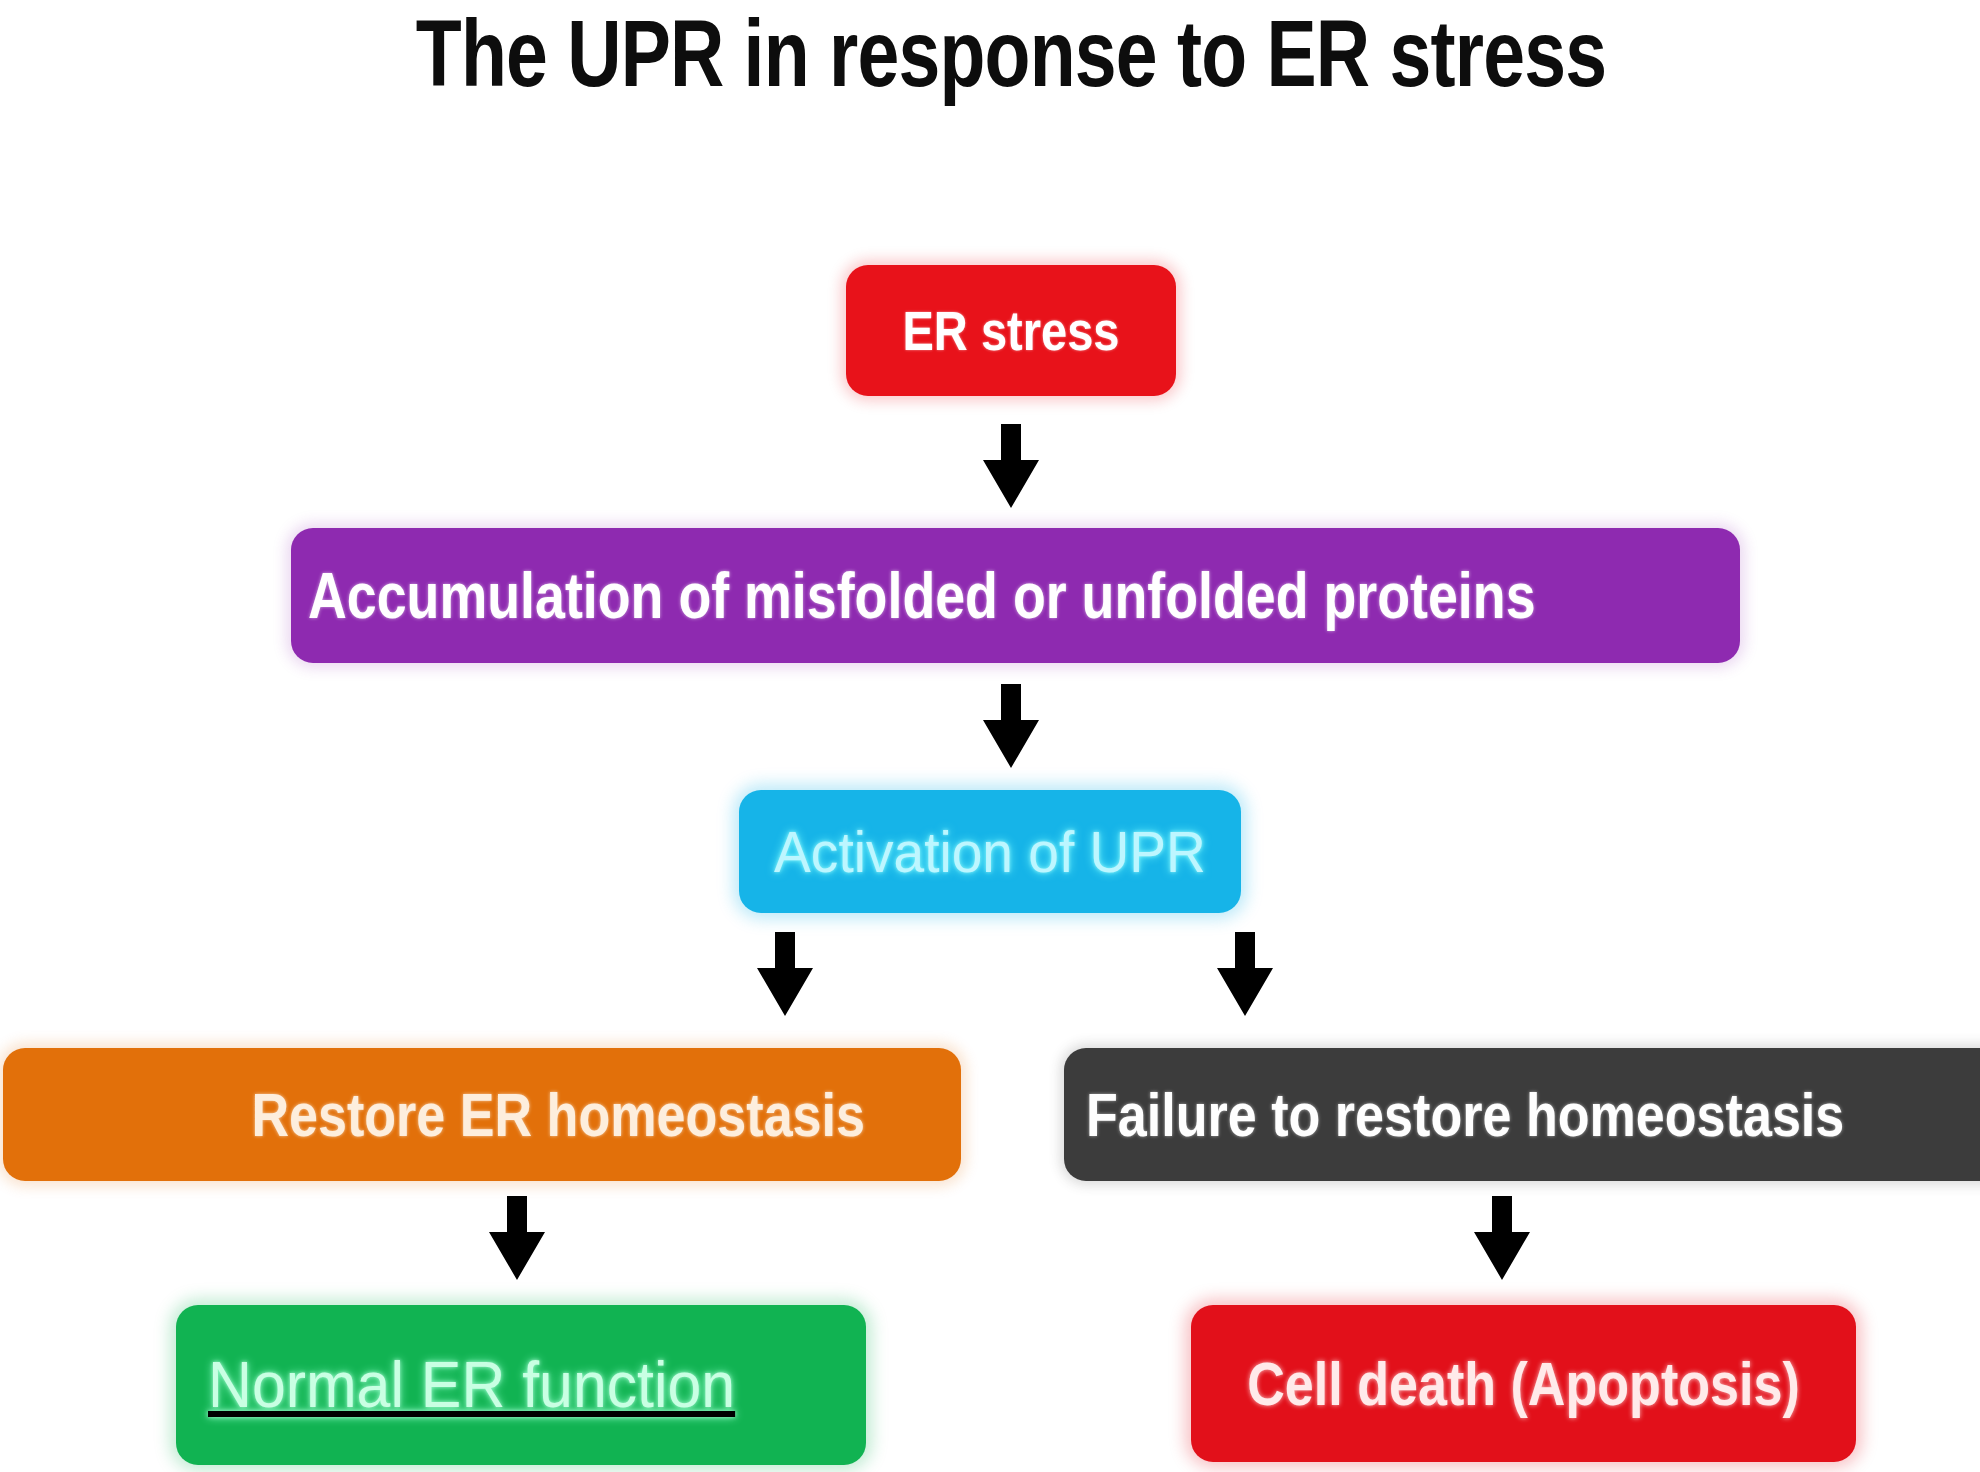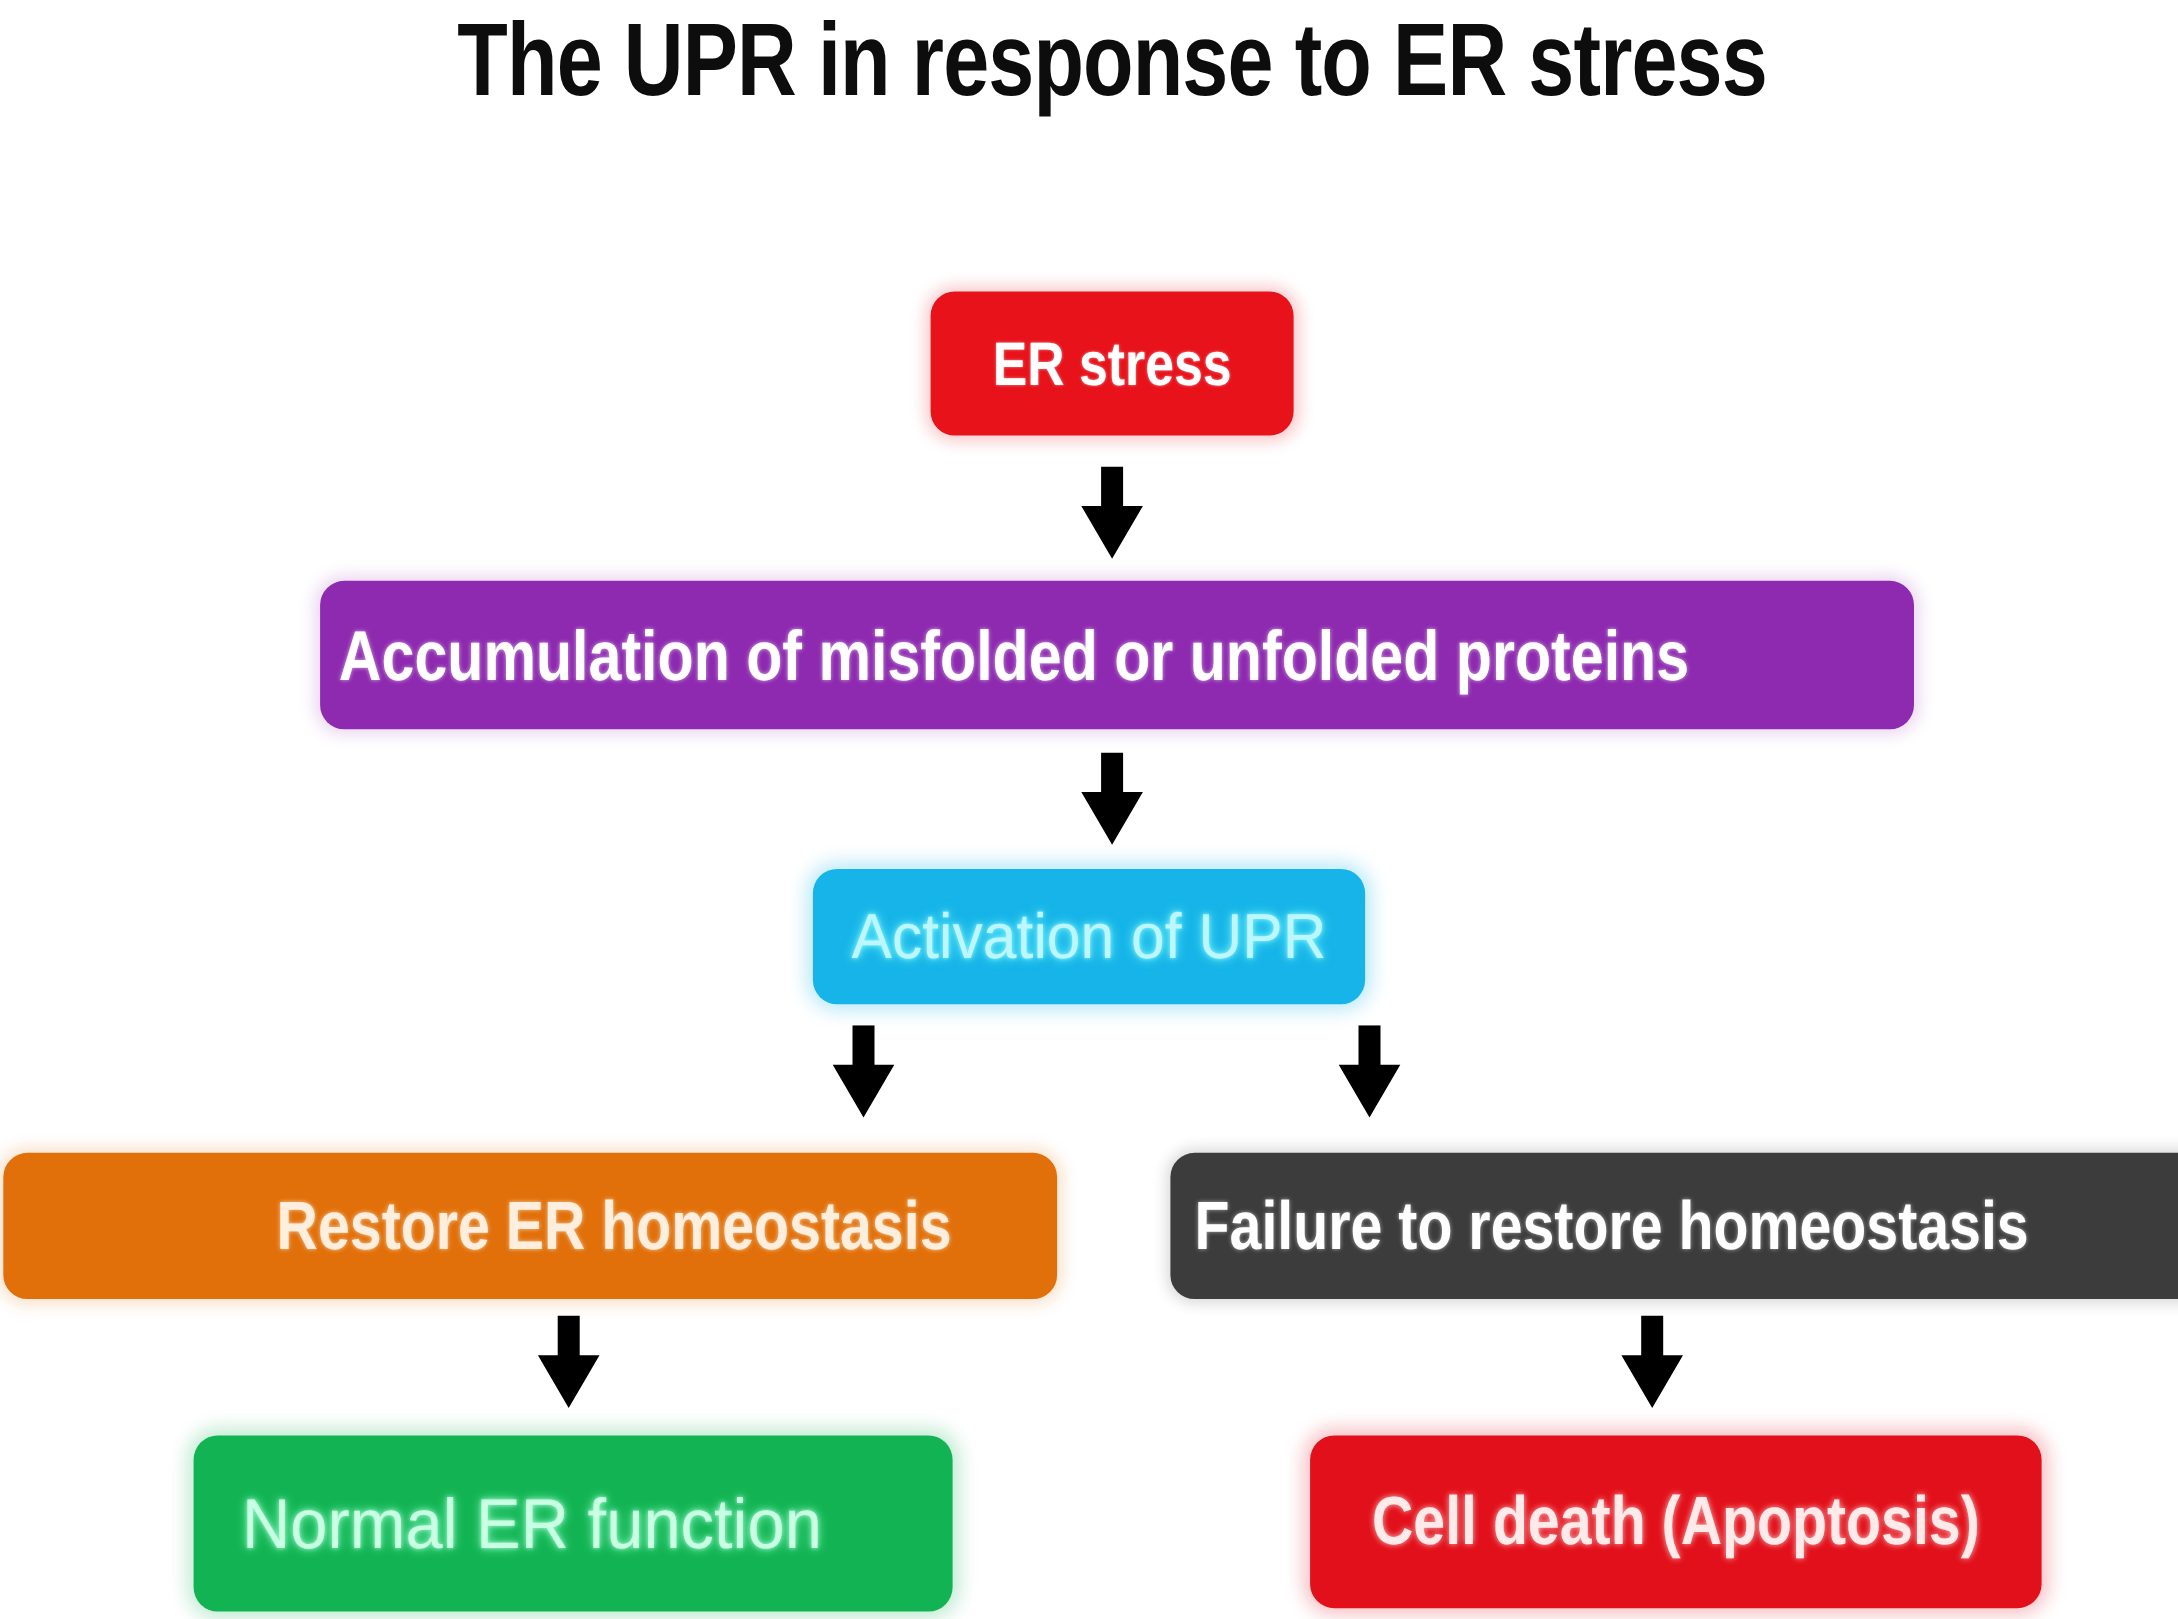--- a/index.html
+++ b/index.html
@@ -146,21 +146,22 @@
     transform-origin: 0% 50%;
     text-shadow: 0 0 4px rgba(255,255,255,0.55);
   }
 
   #node-normal {
     left: 155px; top: 1305px;
     width: 690px; height: 160px;
     background: #11b352;
     box-shadow: 0 0 16px 6px rgba(17,179,82,0.25);
     justify-content: flex-start;
-    padding-left: 44px;
+    padding-left: 32px;
+    text-decoration: underline;
   }
   #node-normal .label {
     color: #c9ffe3;
     font-size: 64px;
     text-align: left;
     transform-origin: 0% 50%;
     text-shadow: 0 0 10px rgba(140,255,200,0.95), 0 0 4px rgba(200,255,230,0.8);
   }
 
   #node-cell-death {

